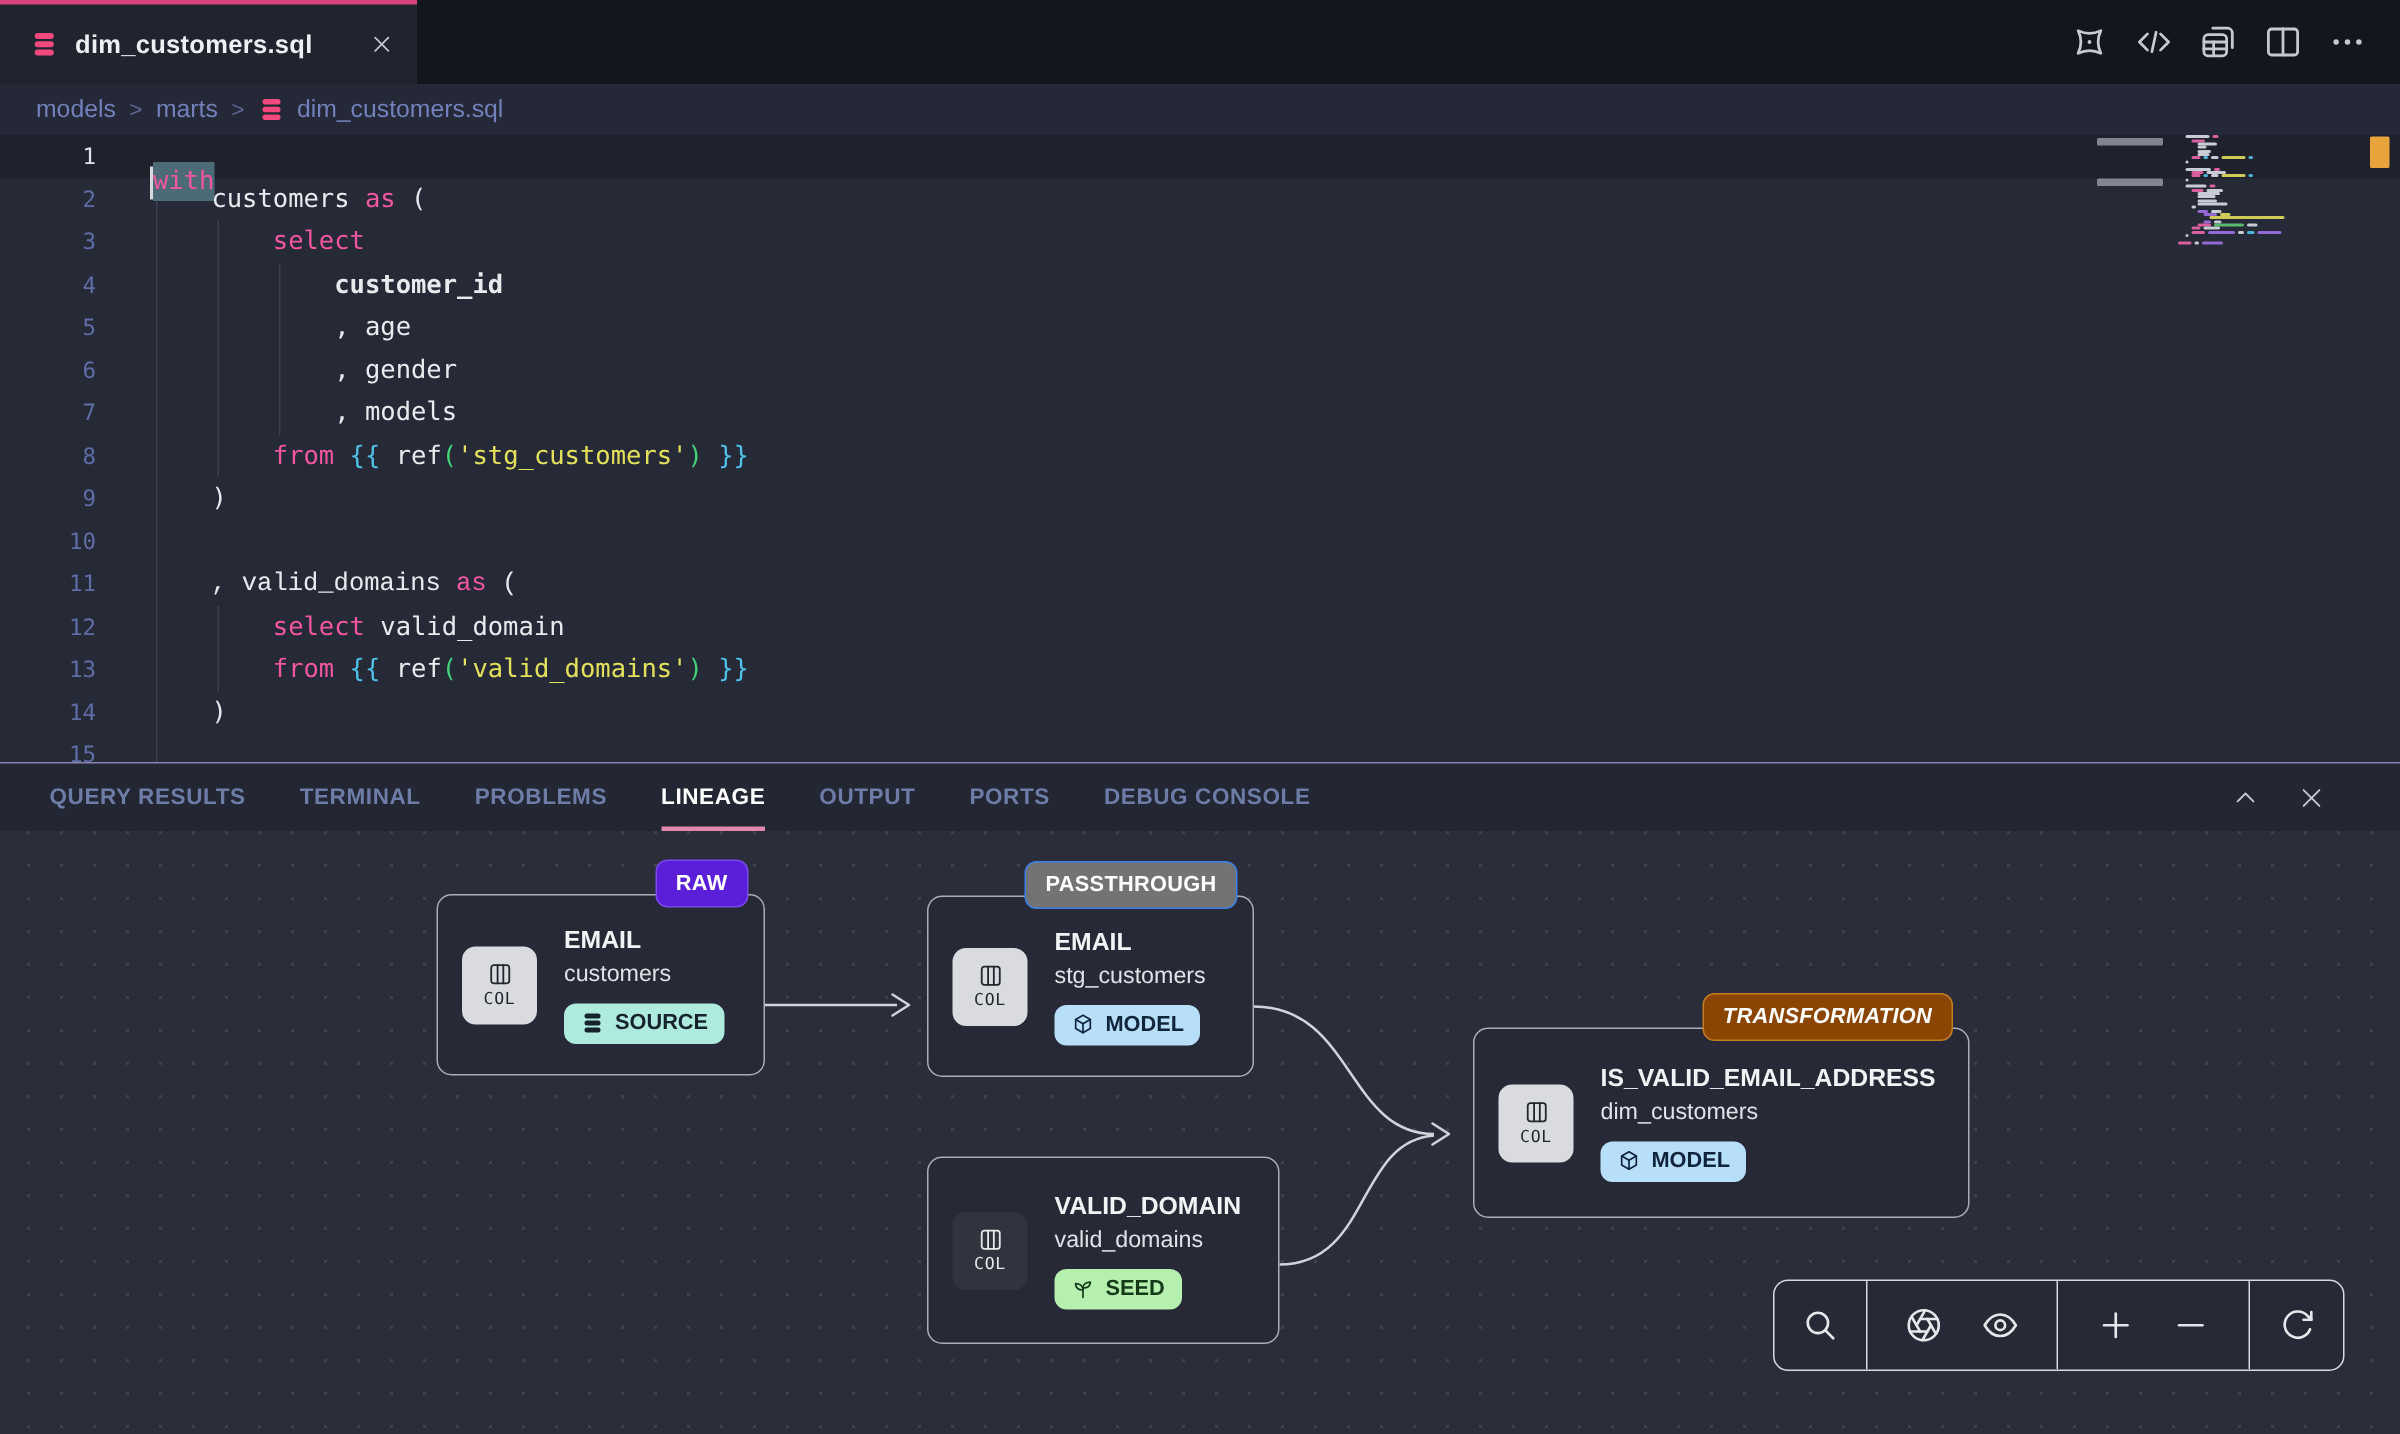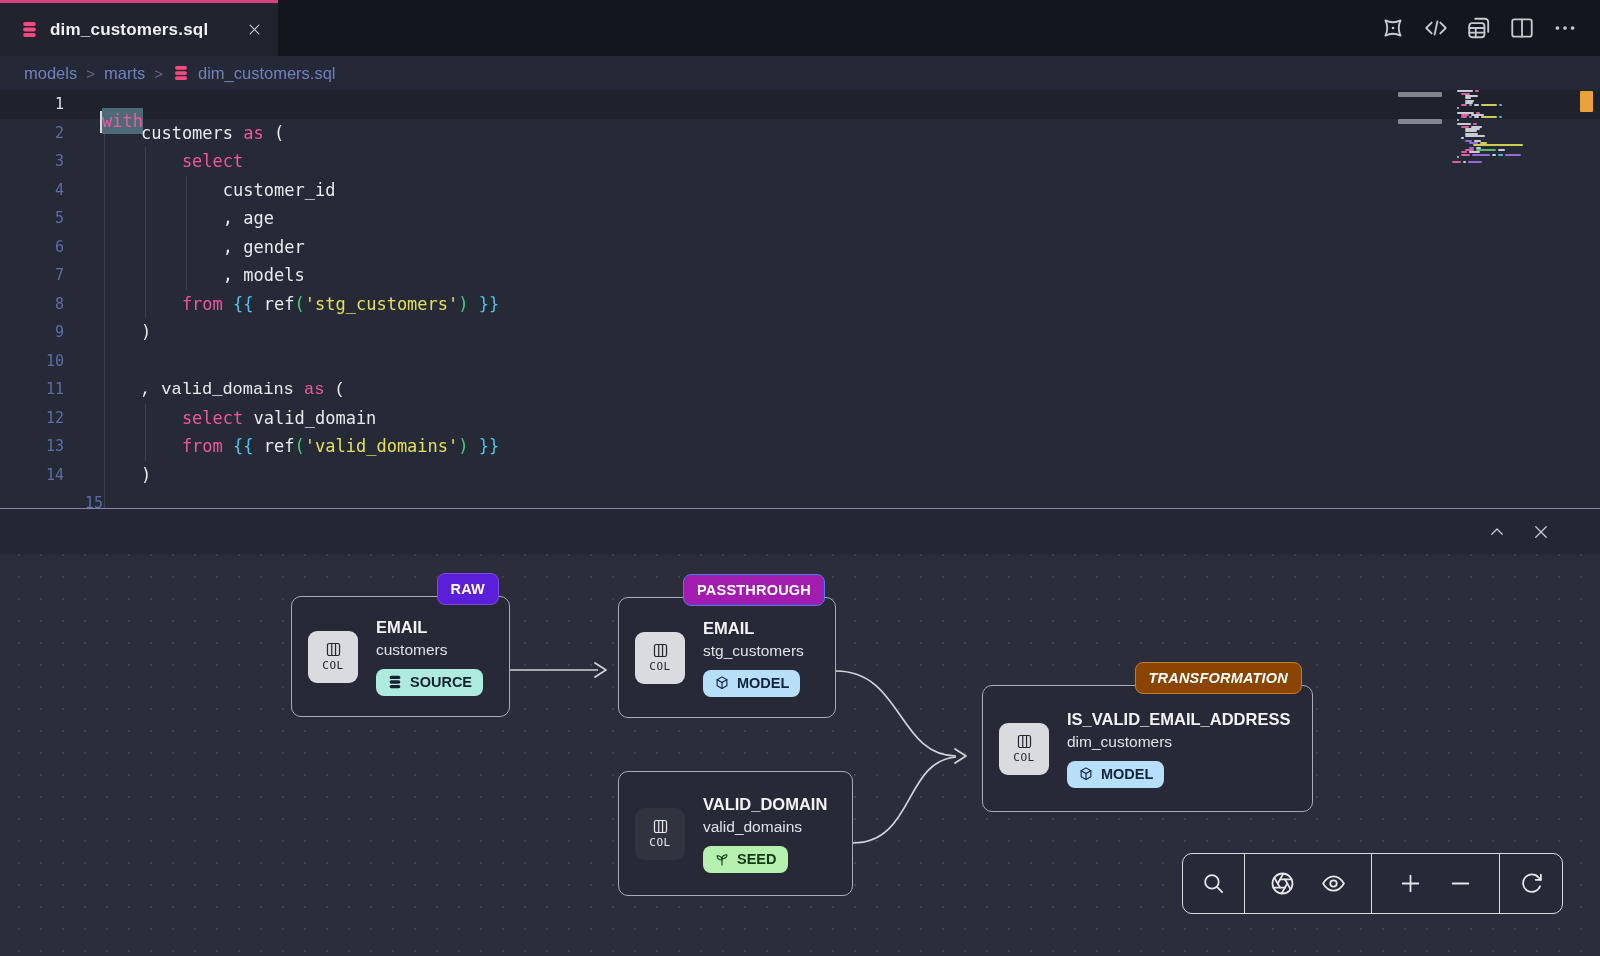--- a/index.html
+++ b/index.html
@@ -178,21 +178,21 @@
         <div class="row" style="top: 28.5px;">
           <span class="ln">2</span>
           <span class="code" style="padding-left: 4ch;"><span class="tk-pl">customers </span><span class="tk-kw">as</span><span class="tk-pl"> (</span></span>
         </div>
         <div class="row" style="top: 57px;">
           <span class="ln">3</span>
           <span class="code" style="padding-left: 8ch;"><span class="tk-kw">select</span></span>
         </div>
         <div class="row" style="top: 85.5px;">
           <span class="ln">4</span>
-          <span class="code" style="padding-left: 12ch;"><span class="tk-pl">customer_id</span></span>
+          <span class="code" style="padding-left: 12ch; font-weight: bold;"><span class="tk-pl">customer_id</span></span>
         </div>
         <div class="row" style="top: 114px;">
           <span class="ln">5</span>
           <span class="code" style="padding-left: 12ch;"><span class="tk-pl">, age</span></span>
         </div>
         <div class="row" style="top: 142.5px;">
           <span class="ln">6</span>
           <span class="code" style="padding-left: 12ch;"><span class="tk-pl">, gender</span></span>
         </div>
         <div class="row" style="top: 171px;">
@@ -220,21 +220,21 @@
           <span class="code" style="padding-left: 8ch;"><span class="tk-kw">select</span><span class="tk-pl"> valid_domain</span></span>
         </div>
         <div class="row" style="top: 342px;">
           <span class="ln">13</span>
           <span class="code" style="padding-left: 8ch;"><span class="tk-kw">from</span><span class="tk-pl"> </span><span class="tk-br">{{</span><span class="tk-pl"> ref</span><span class="tk-pr">(</span><span class="tk-st">'valid_domains'</span><span class="tk-pr">)</span><span class="tk-pl"> </span><span class="tk-br">}}</span></span>
         </div>
         <div class="row" style="top: 370.5px;">
           <span class="ln">14</span>
           <span class="code" style="padding-left: 4ch;"><span class="tk-pl">)</span></span>
         </div>
-        <div class="row" style="top: 399px; padding-left: 39px;">
+        <div class="row" style="top: 399px;">
           <span class="ln">15</span>
           <span class="code" style="padding-left: 0ch;"></span>
         </div>
       </div>
     <div class="minimap" id="minimap">
         <div class="mrow" style="top: 2.35px; left: 5px;">
           <span class="mseg" style="width: 16px; background: rgb(200, 204, 212);"></span>
           <span class="mseg" style="width: 4px; background: rgb(217, 95, 159);"></span>
         </div>
         <div class="mrow" style="top: 4.7px; left: 9px;">
@@ -345,20 +345,29 @@
           <span class="mseg" style="width: 3px; background: rgb(200, 204, 212);"></span>
           <span class="mseg" style="width: 14px; background: rgb(148, 105, 214);"></span>
         </div>
       </div>
     <div class="overview-bar" style="top:1.5px;"></div>
     <div class="overview-bar" style="top:29px;"></div>
     <div class="scroll-marker" id="scroll-marker" style="background: rgb(232, 163, 61);"></div>
   </div>
 
   <div class="panelbar">
+    <div style="display:flex;gap:36px;" id="panel-tabs">
+        <div class="ptab">QUERY RESULTS</div>
+        <div class="ptab">TERMINAL</div>
+        <div class="ptab">PROBLEMS</div>
+        <div class="ptab active">LINEAGE</div>
+        <div class="ptab">OUTPUT</div>
+        <div class="ptab">PORTS</div>
+        <div class="ptab">DEBUG CONSOLE</div>
+      </div>
     <div class="panel-actions" id="panel-actions">
         <span class="icon act">
           <svg viewBox="0 0 24 24" fill="none" stroke="currentColor" stroke-width="1.7" stroke-linecap="round" stroke-linejoin="round">
             <polyline points="5,15 12,8 19,15"></polyline>
           </svg>
         </span>
         <span class="icon act">
           <svg viewBox="0 0 24 24" fill="none" stroke="currentColor" stroke-width="1.7" stroke-linecap="round" stroke-linejoin="round">
             <line x1="5" y1="5" x2="19" y2="19"></line>
             <line x1="19" y1="5" x2="5" y2="19"></line>
@@ -397,21 +406,21 @@
                   <rect x="4" y="2.6" width="16" height="5" rx="2.5"></rect>
                   <rect x="4" y="9.5" width="16" height="5" rx="2.5"></rect>
                   <rect x="4" y="16.4" width="16" height="5" rx="2.5"></rect>
                 </svg>
               </span>
               <span>SOURCE</span>
             </div>
           </div>
         </div>
         <div class="node" style="left: 618px; top: 43px; width: 218px; height: 121px;">
-          <div class="badge" style="background: #a21caf; border: 1.5px solid rgb(59, 130, 232);">PASSTHROUGH</div>
+          <div class="badge" style="background: #737373; border: 1.5px solid rgb(59, 130, 232);">PASSTHROUGH</div>
           <div class="tile light">
             <span class="icon col-icon">
               <svg viewBox="0 0 24 24" fill="none" stroke="currentColor" stroke-width="1.7" stroke-linecap="round" stroke-linejoin="round">
                 <rect x="3.5" y="3.5" width="17" height="17" rx="2.5"></rect>
                 <line x1="9.5" y1="3.5" x2="9.5" y2="20.5"></line>
                 <line x1="14.9" y1="3.5" x2="14.9" y2="20.5"></line>
               </svg>
             </span>
             <span class="col-label">COL</span>
           </div>

